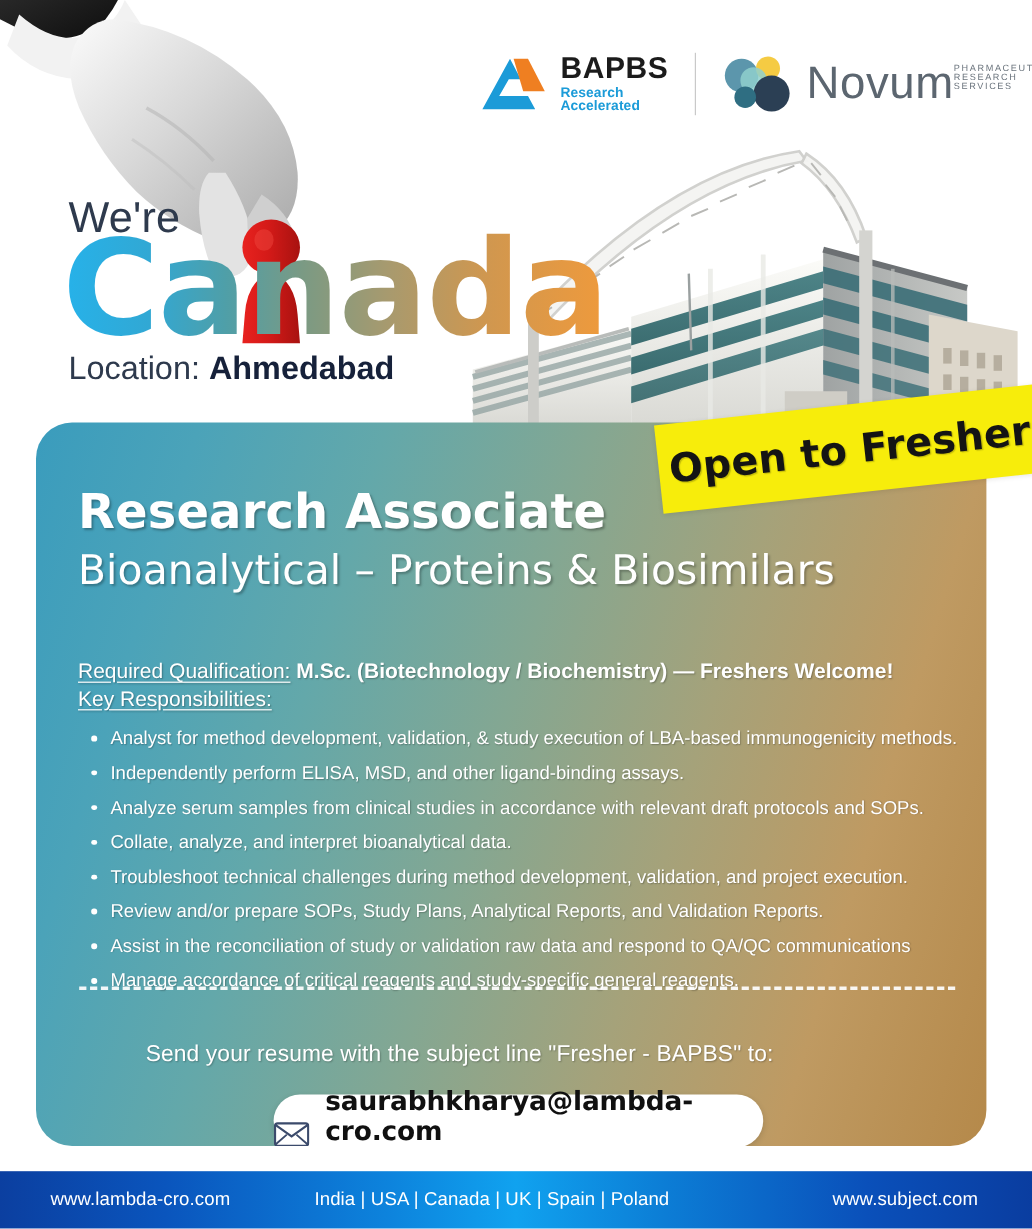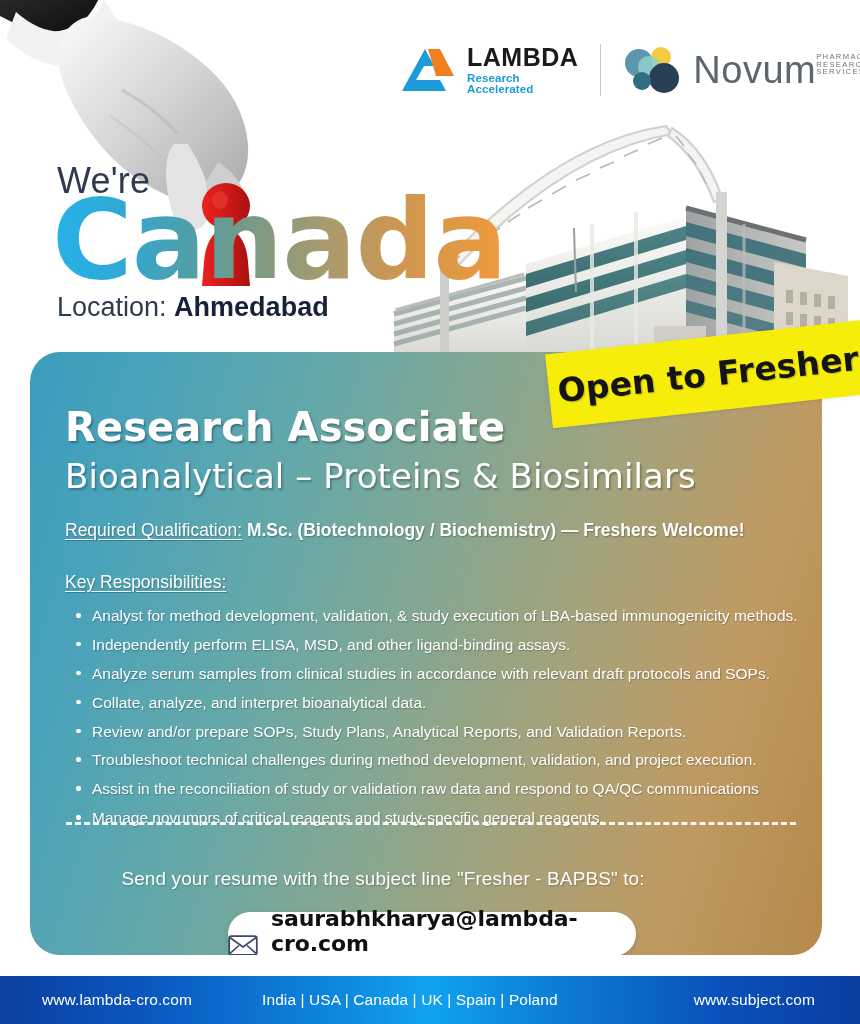--- a/index.html
+++ b/index.html
@@ -131,21 +131,21 @@
   }
   .job-sub {
     position: absolute; left: 35px; top: 104px;
     font-size: 34px; color: #ffffff; font-weight: normal;
     letter-spacing: 0.1px;
     text-shadow: 1.5px 1.5px 2px rgba(0,0,0,0.28);
     font-family: "DejaVu Sans", sans-serif;
   }
 
   .qual-line {
-    position: absolute; left: 35px; top: 168px;
+    position: absolute; left: 35px; top: 197px;
     font-size: 17.5px; color: #ffffff;
     text-shadow: 0.8px 0.8px 1.4px rgba(0,0,0,0.30);
   }
   .qual-label { text-decoration: underline; text-underline-offset: 3px; }
   .qual-value { font-weight: bold; }
 
   .kr-label {
     position: absolute; left: 35px; top: 220px;
     font-size: 17.5px; color: #ffffff;
     text-decoration: underline; text-underline-offset: 3px;
@@ -330,21 +330,21 @@
   </svg>
 
   <div class="logo-bar">
 
     <div class="lambda-logo">
       <svg class="lambda-mark" viewBox="0 0 56 46">
         <path d="M 2 44 L 25 2 L 34 19 L 24 19 L 16 33 L 40 33 L 46 44 Z" fill="#1b9bd8"></path>
         <path d="M 28 2 L 40 2 L 54 29 L 36 29 Z" fill="#ef7f21"></path>
       </svg>
       <div class="lambda-words">
-        <div class="lambda-name">LAMBDA</div>
+        <div class="lambda-name">BAPBS</div>
         <div class="lambda-tag">Research Accelerated</div>
       </div>
     </div>
 
     <div class="logo-divider"></div>
 
     <div class="novum-logo">
       <svg class="novum-mark" viewBox="0 0 58 52">
         <circle cx="16" cy="19" r="14" fill="#5390a8" opacity="0.95"></circle>
         <circle cx="38" cy="13" r="10" fill="#f5cb43"></circle>
@@ -383,24 +383,24 @@
         <span class="qual-value">M.Sc. (Biotechnology / Biochemistry) — Freshers Welcome!</span>
       </div>
 
       <div class="kr-label">Key Responsibilities:</div>
 
       <ul class="bullets">
         <li>Analyst for method development, validation, &amp; study execution of LBA-based immunogenicity methods.</li>
         <li>Independently perform ELISA, MSD, and other ligand-binding assays.</li>
         <li>Analyze serum samples from clinical studies in accordance with relevant draft protocols and SOPs.</li>
         <li>Collate, analyze, and interpret bioanalytical data.</li>
+        <li>Troubleshoot technical challenges during method development, validation, and project execution.</li>
         <li>Review and/or prepare SOPs, Study Plans, Analytical Reports, and Validation Reports.</li>
-        <li>Troubleshoot technical challenges during method development, validation, and project execution.</li>
         <li>Assist in the reconciliation of study or validation raw data and respond to QA/QC communications</li>
-        <li>Manage novumprs of critical reagents and study-specific general reagents.</li>
+        <li>Manage accordance of critical reagents and study-specific general reagents.</li>
       </ul>
 
       <div class="divider-dashed"></div>
 
       <div class="send-line">Send your resume with the subject line "Fresher - BAPBS" to:</div>
 
       <div class="email-pill">
         <svg class="env-icon" viewBox="0 0 30 21">
           <rect x="1.2" y="1.2" width="27.6" height="18.6" rx="2.2" fill="#ffffff" stroke="#3b4a6b" stroke-width="1.8"></rect>
           <path d="M 1.8 2.6 L 15 12 L 28.2 2.6" fill="none" stroke="#3b4a6b" stroke-width="1.8"></path>

